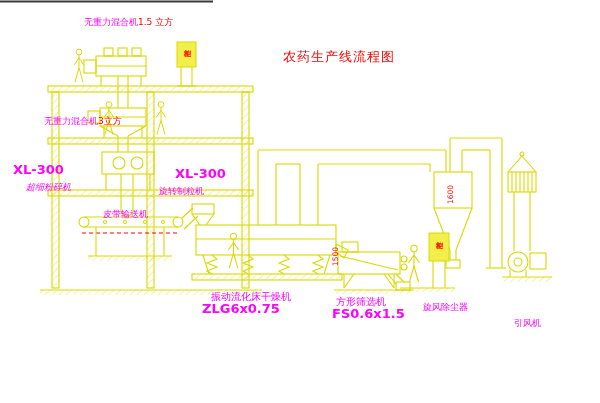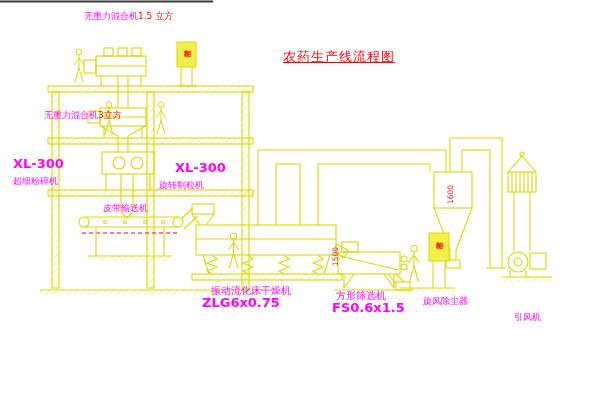--- a/index.html
+++ b/index.html
@@ -10,25 +10,25 @@
   }
   svg{position:absolute;left:0;top:0;}
   
   .ln{stroke:var(--line,#d9d900);fill:none;stroke-width:1.1;}
   .lnh{stroke:var(--line,#d9d900);stroke-width:1.1;} 
   .hl{stroke:var(--line,#d9d900);stroke-width:0.7;}
   .cab{fill:var(--cabinet,#f2ef4a);stroke:var(--line,#d9d900);stroke-width:1;}
   .rdash{stroke:var(--accent,#f00);stroke-width:1;stroke-dasharray:4 3;fill:none;}
   .edge{stroke:var(--edge,#3a3a3a);stroke-width:2;}
   
-  .lbl{position:absolute;color:var(--label,#f0f);font-size:9px;line-height:11px;white-space:nowrap;}
+  .lbl{position:absolute;color:var(--label,#f0f);font-size:9px;line-height:11px;white-space:nowrap;margin-top:6px;}
   .lbl-md{font-size:10px;}
   .lbl-lg{font-size:13px;font-weight:bold;}
   .red{color:var(--accent,#f00);}
-  .title-row{position:absolute;left:283px;top:48px;display:flex;align-items:baseline;color:var(--accent,#f00);white-space:nowrap;text-decoration:underline;}
+  .title-row{position:absolute;left:283px;top:48px;display:flex;align-items:baseline;color:var(--accent,#f00);white-space:nowrap;}
   .title-zh{font-size:13px;letter-spacing:1px;}
   .title-cap{font-size:20px;}
   .dim{position:absolute;color:var(--accent,#f00);font-size:7.5px;white-space:nowrap;
        transform:rotate(-90deg);transform-origin:left top;}
   .cabtxt{position:absolute;color:var(--accent,#f00);font-size:7px;line-height:7px;
           writing-mode:vertical-rl;text-orientation:upright;letter-spacing:0;}
 </style>
 </head>
 <body>
 
@@ -220,21 +220,21 @@
 
   <div class="lbl" style="left:84px;top:11px;">
     <span>无重力混合机</span><span class="red">1.5 立方</span>
   </div>
 
   <div class="lbl" style="left:44px;top:110px;">
     <span>无重力混合机</span><span class="red">3立方</span>
   </div>
 
   <div class="lbl lbl-lg" style="left:13px;top:158px;">XL-300</div>
-  <div class="lbl" style="left:13px;top:176px;">超细粉碎机</div>
+  <div class="lbl" style="left:26px;top:176px;font-style:italic;">超细粉碎机</div>
 
   <div class="lbl lbl-lg" style="left:175px;top:162px;">XL-300</div>
   <div class="lbl" style="left:159px;top:180px;">旋转制粒机</div>
 
   <div class="lbl" style="left:103px;top:203px;">皮带输送机</div>
 
   <div class="lbl lbl-md" style="left:211px;top:285px;">振动流化床干燥机</div>
   <div class="lbl lbl-lg" style="left:202px;top:297px;">ZLG6x0.75</div>
 
   <div class="lbl lbl-md" style="left:336px;top:290px;">方形筛选机</div>

